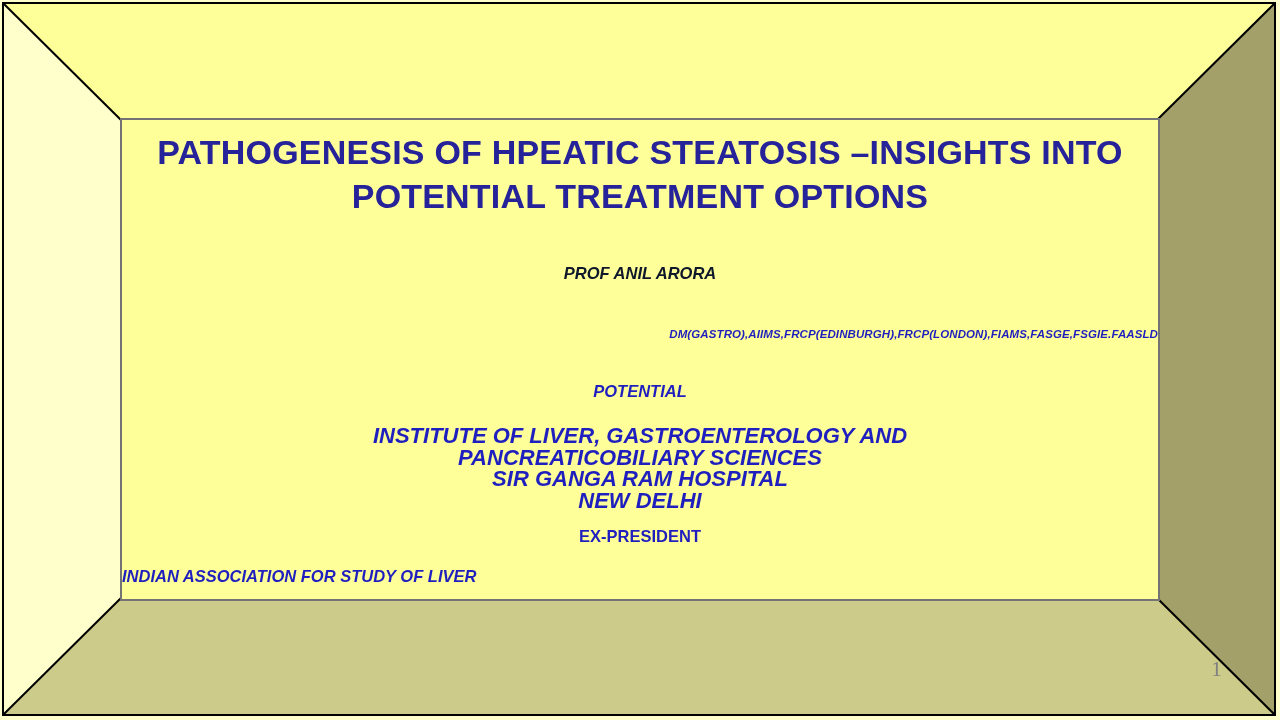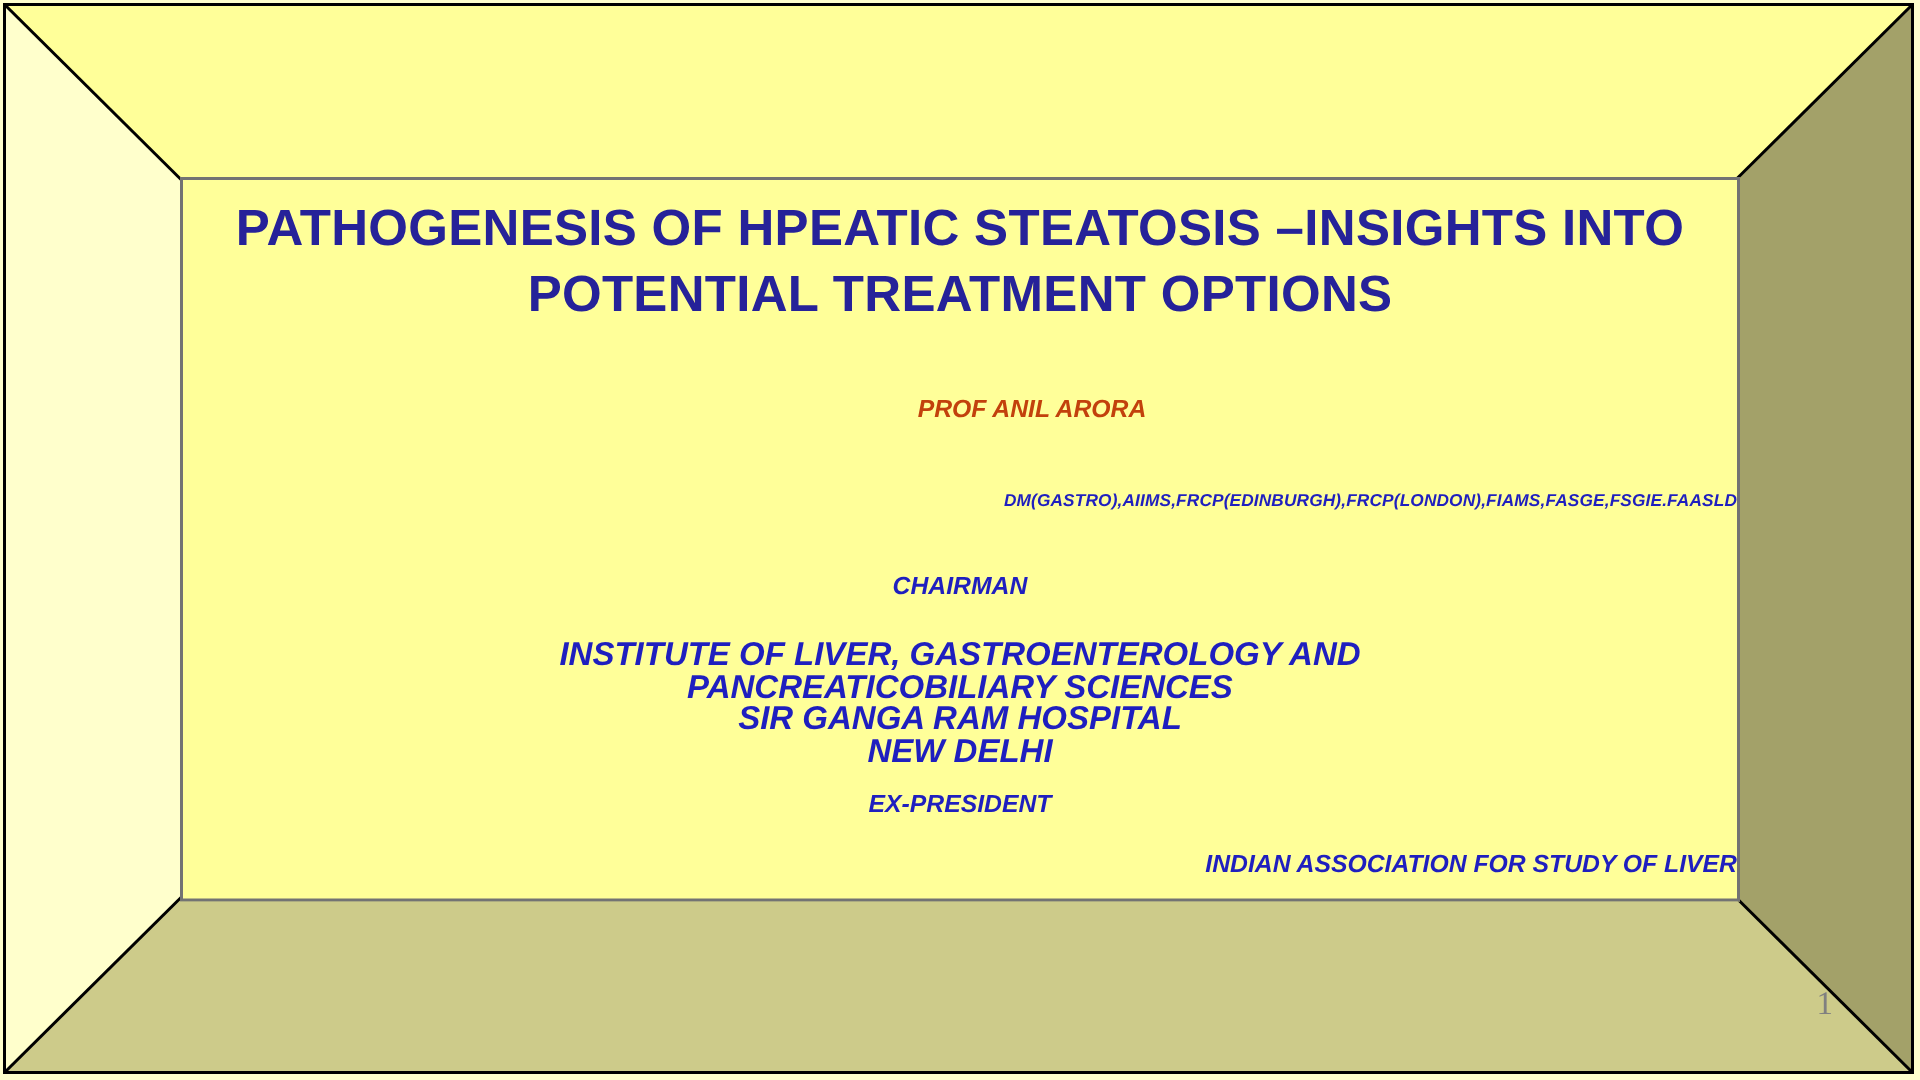--- a/index.html
+++ b/index.html
@@ -104,25 +104,24 @@
     line-height: 44px;
     letter-spacing: 0.2px;
   }
 
   .presenter {
     position: absolute;
     left: 0;
     top: 144px;
     width: 100%;
     text-align: center;
-    color: #c2410c;
-    font-weight: bold;
-    font-style: italic;
-    font-size: 16.5px;
-    padding-left: 48px;
+    color: #0f172a;
+    font-weight: bold;
+    font-style: italic;
+    font-size: 16.5px;
   }
 
   .credentials {
     position: absolute;
     left: 0;
     top: 208px;
     width: 100%;
     text-align: right;
     color: #1f1fbf;
     font-weight: bold;
@@ -157,30 +156,29 @@
   }
 
   .ex-president {
     position: absolute;
     left: 0;
     top: 407px;
     width: 100%;
     text-align: center;
     color: #1f1fbf;
     font-weight: bold;
-    font-style: italic;
     font-size: 16.5px;
   }
 
   .association {
     position: absolute;
     left: 0;
     top: 447px;
     width: 100%;
-    text-align: right;
+    text-align: left;
     color: #1f1fbf;
     font-weight: bold;
     font-style: italic;
     font-size: 16.5px;
   }
 
   .slide-number {
     position: absolute;
     right: 58px;
     bottom: 38px;
@@ -206,21 +204,21 @@
       <line x1="1270" y1="710" x2="1153" y2="594" stroke="#000000" stroke-width="2"></line>
     </svg>
   </div>
 
   <div class="slide-border"></div>
 
   <div class="inner-panel">
     <div class="title">PATHOGENESIS OF HPEATIC STEATOSIS –INSIGHTS INTO POTENTIAL TREATMENT OPTIONS</div>
     <div class="presenter">PROF ANIL ARORA</div>
     <div class="credentials">DM(GASTRO),AIIMS,FRCP(EDINBURGH),FRCP(LONDON),FIAMS,FASGE,FSGIE.FAASLD</div>
-    <div class="role">CHAIRMAN</div>
+    <div class="role">POTENTIAL</div>
     <div class="affiliation">INSTITUTE  OF LIVER, GASTROENTEROLOGY AND<br>PANCREATICOBILIARY SCIENCES<br>SIR GANGA RAM HOSPITAL<br>NEW DELHI</div>
     <div class="ex-president">EX-PRESIDENT</div>
     <div class="association">INDIAN ASSOCIATION FOR STUDY OF LIVER</div>
   </div>
 
   <div class="slide-number">1</div>
 
 </div>
 
 </body></html>

